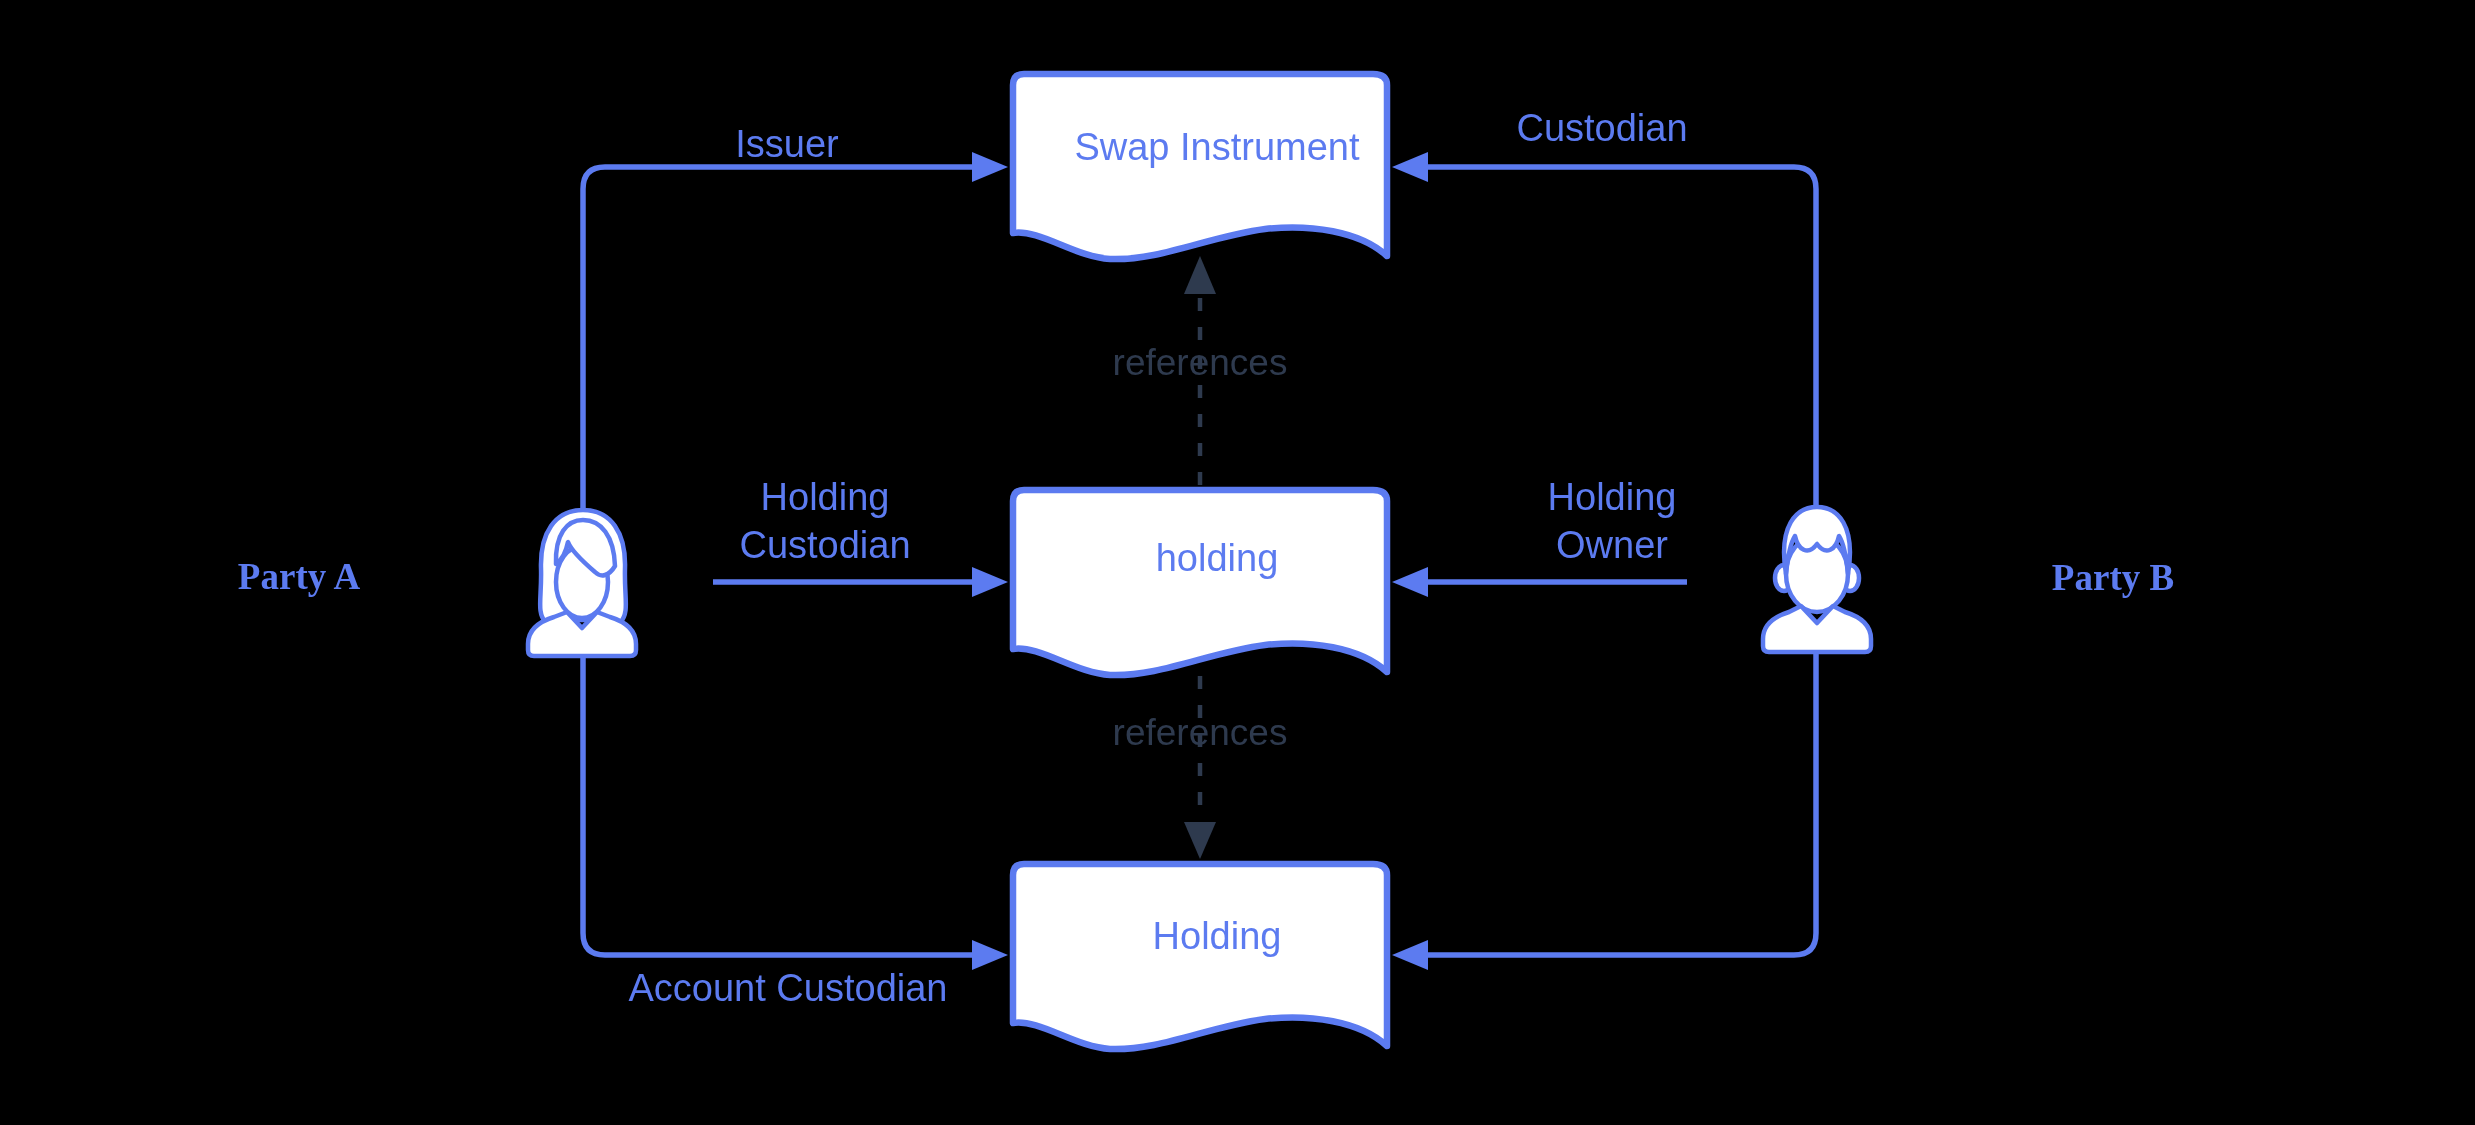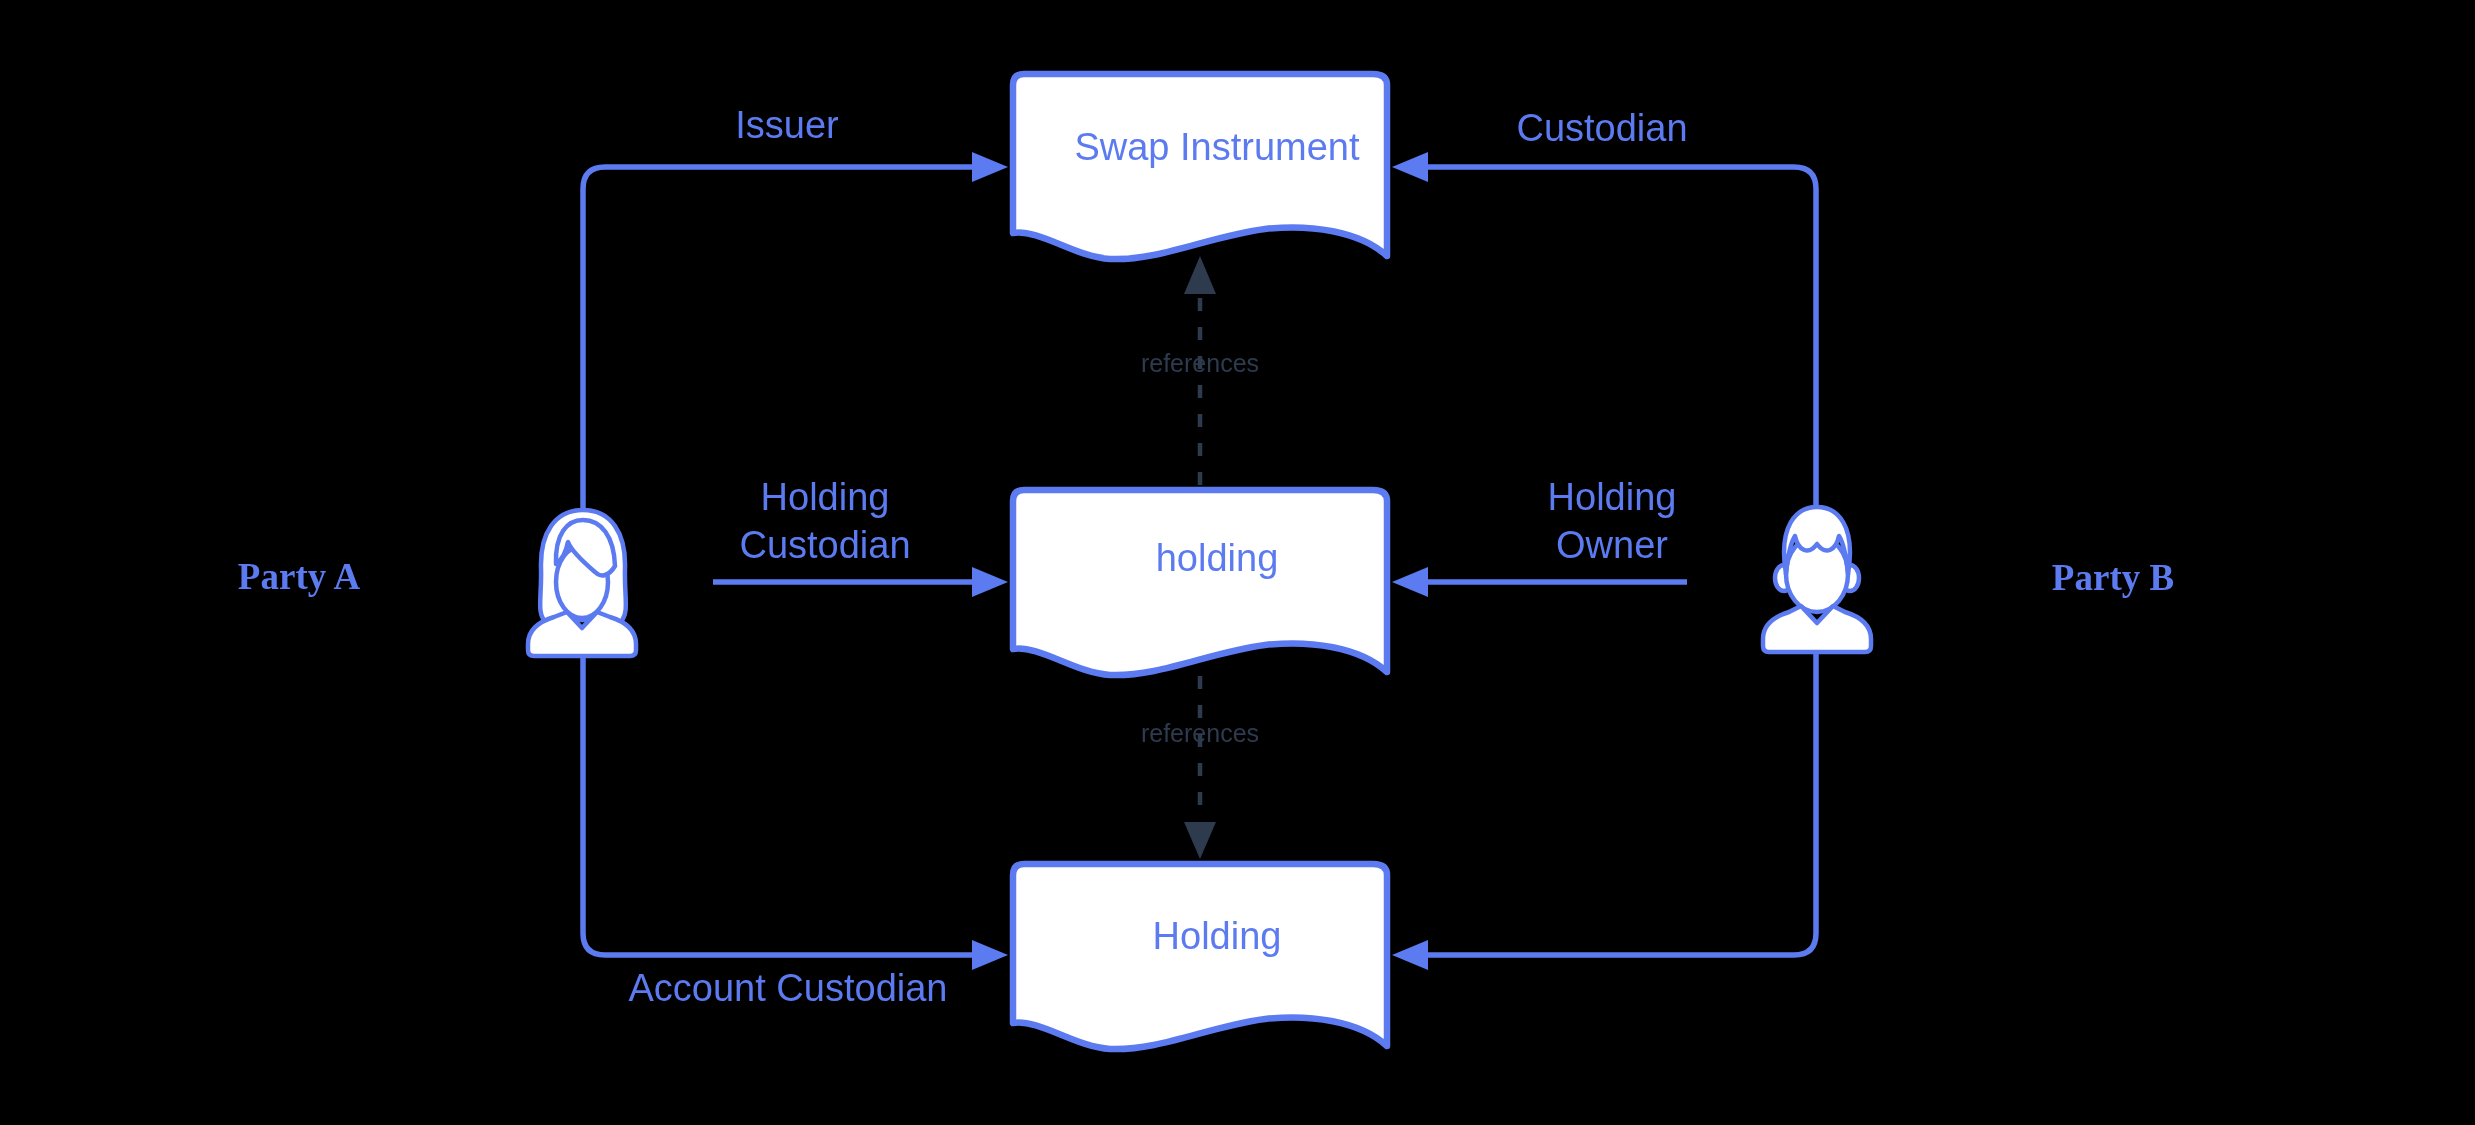--- a/index.html
+++ b/index.html
@@ -13,21 +13,21 @@
   .canvas svg{position:absolute;left:0;top:0;}
   .label{
     position:absolute;
     transform:translate(-50%,-50%);
     white-space:nowrap;
     text-align:center;
   }
   .edge-label{color:var(--accent-blue,#5c7bf0);font-size:38px;line-height:48px;}
   .node-title{color:var(--accent-blue,#5c7bf0);font-size:38px;line-height:48px;margin-left:17px;}
   .party-label{color:var(--accent-blue,#5c7bf0);font-size:37px;font-weight:700;font-family:Liberation Serif, serif;}
-  .ref-label{color:var(--muted-slate,#2e3a4e);font-size:25px;}
+  .ref-label{color:var(--muted-slate,#2e3a4e);font-size:37px;}
   .stroke-accent{stroke:var(--accent-blue,#5c7bf0);fill:none;}
   .fill-accent{fill:var(--accent-blue,#5c7bf0);stroke:none;}
   .stroke-muted{stroke:var(--muted-slate,#2e3a4e);fill:none;}
   .fill-muted{fill:var(--muted-slate,#2e3a4e);stroke:none;}
   .doc-shape{fill:var(--shape-fill,#ffffff);stroke:var(--accent-blue,#5c7bf0);stroke-width:6.5;stroke-linejoin:round;}
   .person{fill:var(--shape-fill,#ffffff);stroke:var(--accent-blue,#5c7bf0);stroke-width:4.5;stroke-linejoin:round;stroke-linecap:round;}
   .conn{stroke-width:5.5;stroke-linecap:butt;}
   .conn-dashed{stroke-width:4.5;stroke-dasharray:13 16;}
 </style>
 </head>
@@ -113,21 +113,21 @@
 
   <div class="label node-title" style="left:1200px;top:147px">Swap Instrument</div>
   <div class="label node-title" style="left:1200px;top:558px">
     <div>holding</div>
   </div>
   <div class="label node-title" style="left:1200px;top:936px">Holding</div>
 
   <div class="label party-label" style="left:299px;top:576px">Party A</div>
   <div class="label party-label" style="left:2113px;top:577px">Party B</div>
 
-  <div class="label edge-label" style="left:787px;top:125px">Issuer</div>
+  <div class="label edge-label" style="left:787px;top:144px">Issuer</div>
   <div class="label edge-label" style="left:1602px;top:128px">Custodian</div>
   <div class="label edge-label" style="left:825px;top:521px">
     <div>Holding</div>
     <div>Custodian</div>
   </div>
   <div class="label edge-label" style="left:1612px;top:521px">
     <div>Holding</div>
     <div>Owner</div>
   </div>
   <div class="label edge-label" style="left:788px;top:988px">Account Custodian</div>

